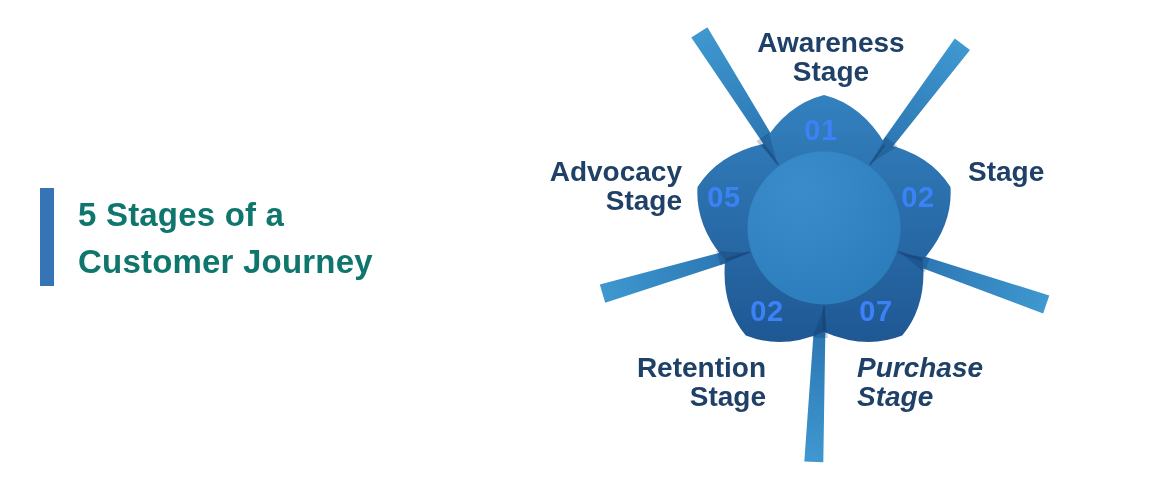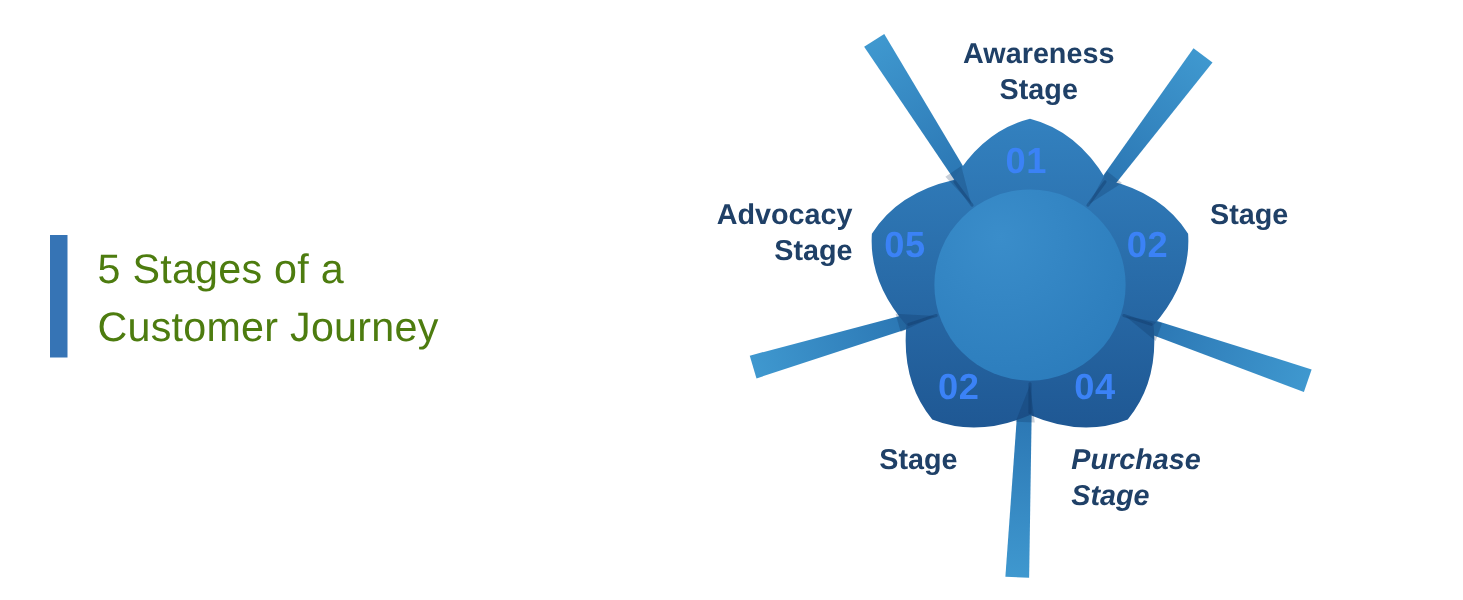--- a/index.html
+++ b/index.html
@@ -32,22 +32,22 @@
     height: 98px;
     background: #3674b5;
   }
   .title {
     position: absolute;
     left: 78px;
     top: 191px;
     margin: 0;
     font-size: 33px;
     line-height: 47px;
-    font-weight: 400;
-    color: #4d7c0f;
+    font-weight: 700;
+    color: #0f766e;
     letter-spacing: 0.2px;
     white-space: nowrap;
   }
   .title .title-line { display: block; }
   
   .stage-number {
     position: absolute;
     transform: translate(-50%, -50%);
     font-size: 29px;
     font-weight: 700;
@@ -56,21 +56,21 @@
     white-space: nowrap;
   }
   .num-1 { left: 821px; top: 130px; }
   .num-2 { left: 918px; top: 197px; }
   .num-3 { left: 876px; top: 311px; }
   .num-4 { left: 767px; top: 311px; }
   .num-5 { left: 724px; top: 197px; }
   
   .stage-label {
     position: absolute;
-    font-size: 23px;
+    font-size: 28px;
     line-height: 29px;
     font-weight: 700;
     color: #1f4067;
     white-space: nowrap;
   }
   .stage-label span { display: block; }
   .label-awareness     { left: 831px; top: 28px;  transform: translateX(-50%); text-align: center; }
   .label-consideration { left: 968px; top: 157px; text-align: left; }
   .label-purchase      { left: 857px; top: 353px; text-align: left; font-style: italic; }
   .label-retention     { right: 404px; top: 353px; text-align: right; }
@@ -132,36 +132,37 @@
     </svg>
 
   <div class="accent-bar"></div>
   <h1 class="title">
     <span class="title-line">5 Stages of a</span>
     <span class="title-line">Customer Journey</span>
   </h1>
 
   <div class="stage-number num-1">01</div>
   <div class="stage-number num-2">02</div>
-  <div class="stage-number num-3">04</div>
+  <div class="stage-number num-3">07</div>
   <div class="stage-number num-4">02</div>
   <div class="stage-number num-5">05</div>
 
   <div class="stage-label label-awareness">
     <span>Awareness</span>
     <span>Stage</span>
   </div>
   <div class="stage-label label-consideration">
     <span>Stage</span>
   </div>
   <div class="stage-label label-purchase">
     <span>Purchase</span>
     <span>Stage</span>
   </div>
   <div class="stage-label label-retention">
+    <span>Retention</span>
     <span>Stage</span>
   </div>
   <div class="stage-label label-advocacy">
     <span>Advocacy</span>
     <span>Stage</span>
   </div>
 
 </div>
 
 </body></html>

